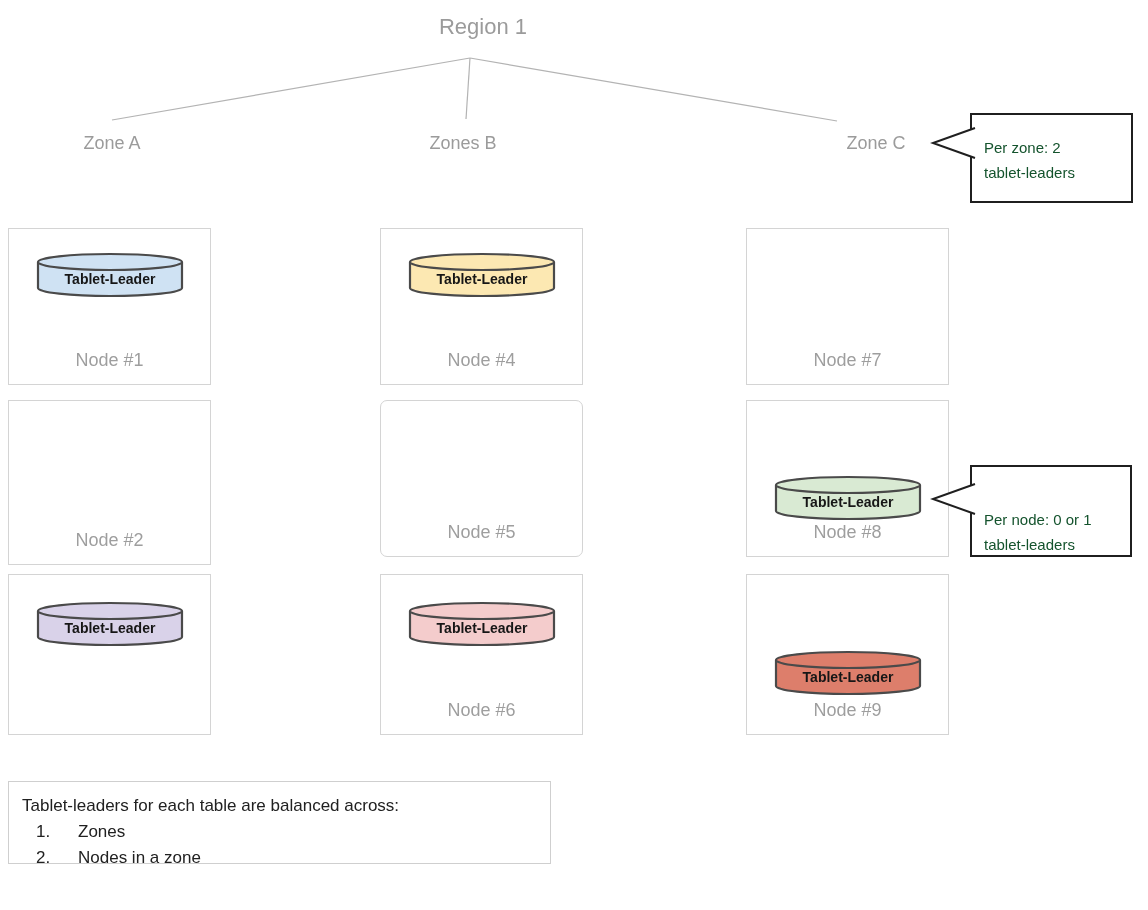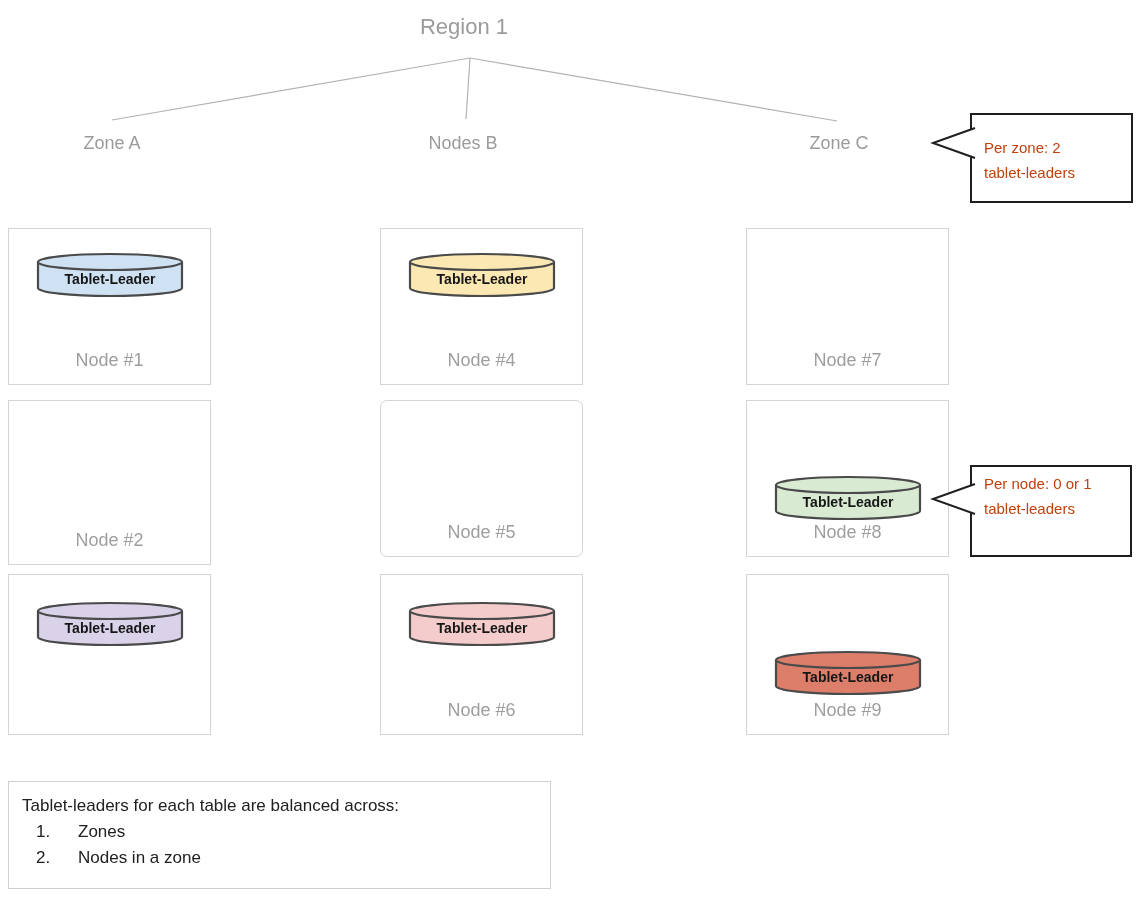--- a/index.html
+++ b/index.html
@@ -31,49 +31,49 @@
   .cyl {
     position: absolute; left: 27px; width: 148px; height: 46px;
   }
   .cyl svg { position: absolute; left: 0; top: 0; }
   .cyl-label {
     position: absolute; left: 0; right: 0; top: 19px; text-align: center;
     font-size: 14px; font-weight: 600; color: #161616; white-space: nowrap;
   }
   .callout {
     position: absolute; background: #ffffff; border: 2px solid #1f1f1f;
-    font-size: 15px; line-height: 25px; color: #c2410c;
+    font-size: 15px; line-height: 25px; color: #14532d;
   }
   .callout .tail { position: absolute; }
   .callout-text { padding-left: 12px; }
   .callout-pz .callout-text { padding-top: 20px; }
-  .callout-pn .callout-text { padding-top: 4px; }
+  .callout-pn .callout-text { padding-top: 40px; }
   .legend-box {
-    position: absolute; left: 8px; top: 781px; width: 543px; height: 108px;
+    position: absolute; left: 8px; top: 781px; width: 543px; height: 83px;
     border: 1px solid #cfcfcf; background: #ffffff;
     padding: 11px 10px 0 13px; font-size: 17px; line-height: 26px; color: #212121;
   }
   .legend-item { display: flex; }
   .legend-num { margin-left: 14px; width: 42px; }
 </style>
 </head>
 <body>
 
 <div class="canvas">
 
   <svg class="tree-svg">
     <line x1="470" y1="58" x2="112" y2="120" stroke="#b3b3b3" stroke-width="1.2"></line>
     <line x1="470" y1="58" x2="466" y2="119" stroke="#b3b3b3" stroke-width="1.2"></line>
     <line x1="470" y1="58" x2="837" y2="121" stroke="#b3b3b3" stroke-width="1.2"></line>
   </svg>
 
-  <div class="gray-label region-label" style="left:364px; top:14px; width:200px;">Region 1</div>
+  <div class="gray-label region-label" style="left:383px; top:14px; width:200px;">Region 1</div>
   <div class="gray-label zone-label" style="left:32px; top:133px; width:160px;">Zone A</div>
-  <div class="gray-label zone-label" style="left:383px; top:133px; width:160px;">Nodes B</div>
-  <div class="gray-label zone-label" style="left:759px; top:133px; width:160px;">Zone C</div>
+  <div class="gray-label zone-label" style="left:383px; top:133px; width:160px;">Zones B</div>
+  <div class="gray-label zone-label" style="left:796px; top:133px; width:160px;">Zone C</div>
 
   <div class="node-box" style="left:8px; top:228px; height:157px;">
     <div class="cyl" style="top:23px;">
       <svg width="148" height="46" viewBox="0 0 148 46">
         <path d="M2 10 L2 36 A72 8 0 0 0 146 36 L146 10" stroke="#4a4a4a" stroke-width="2.2" fill="#cfe2f3"></path>
         <ellipse cx="74" cy="10" rx="72" ry="8" stroke="#4a4a4a" stroke-width="2.2" fill="#cfe2f3"></ellipse>
       </svg>
       <span class="cyl-label">Tablet-Leader</span>
     </div>
     <div class="node-name">Node #1</div>

